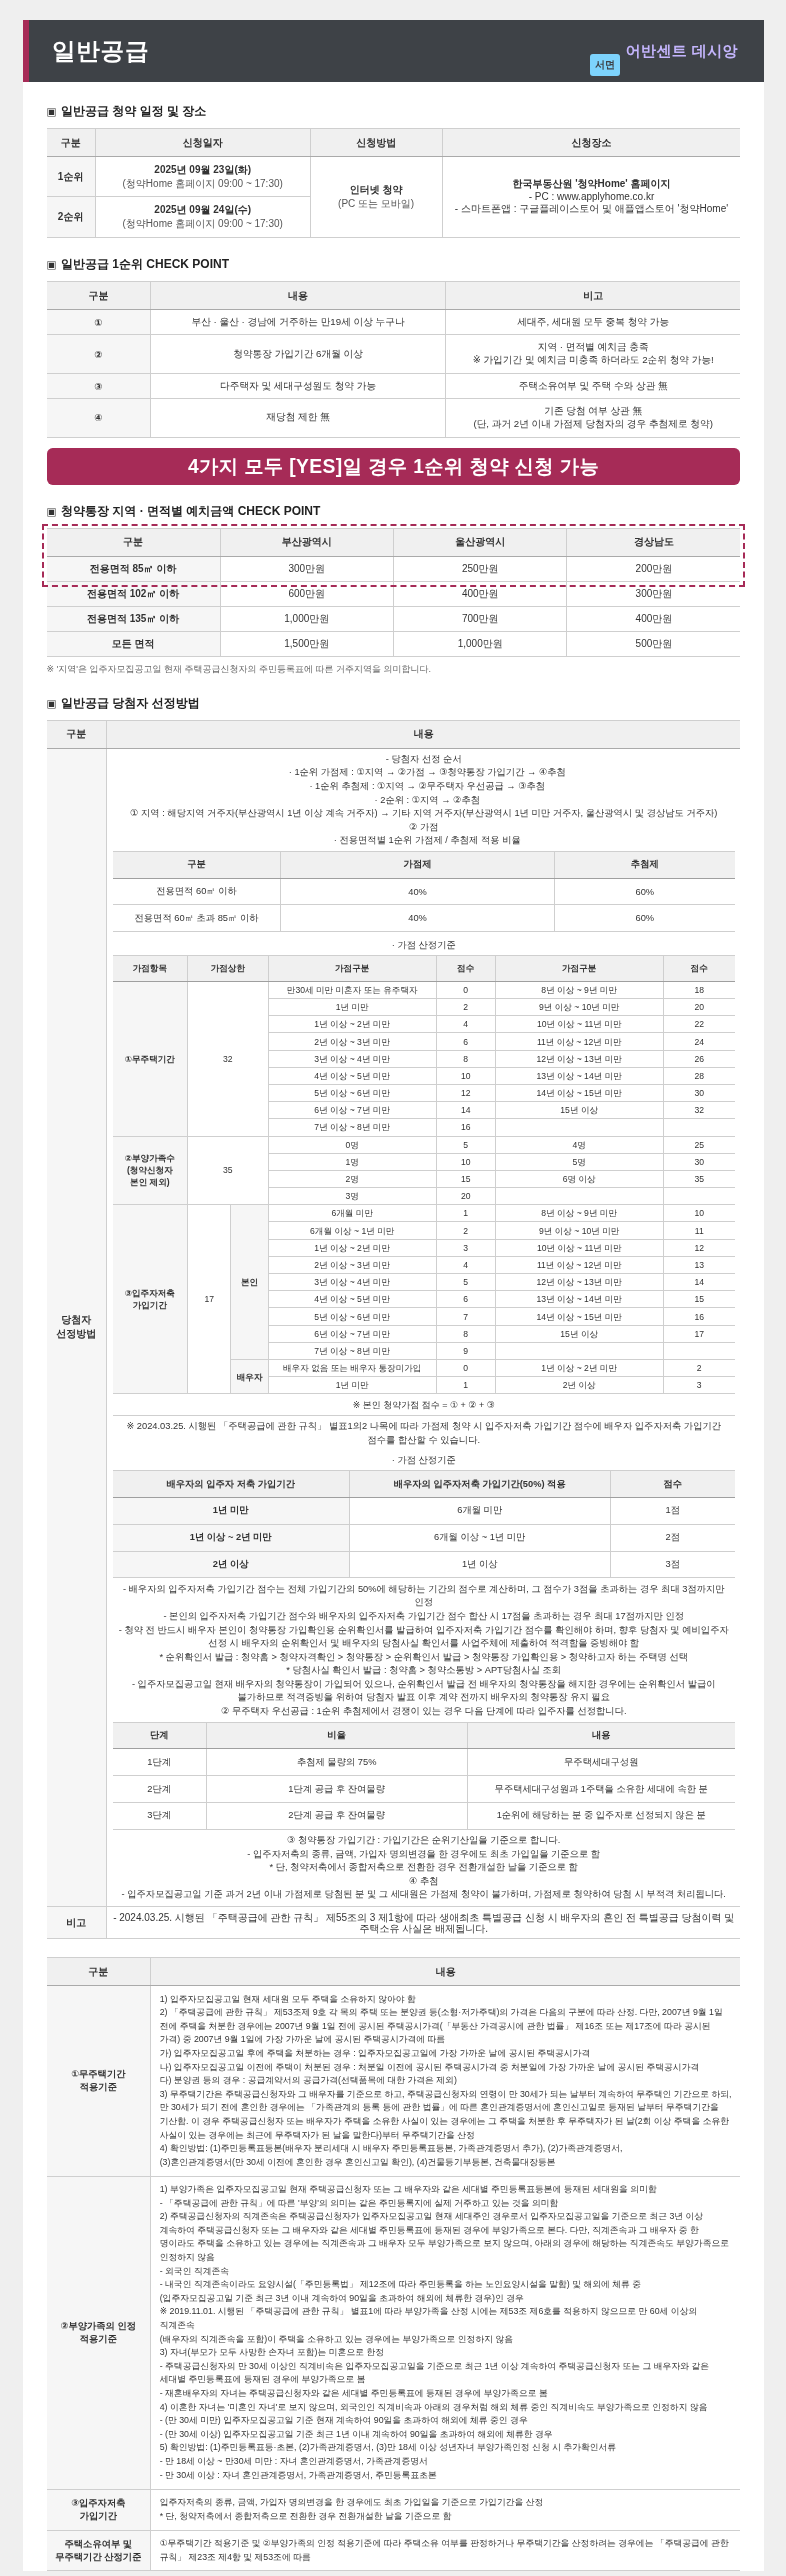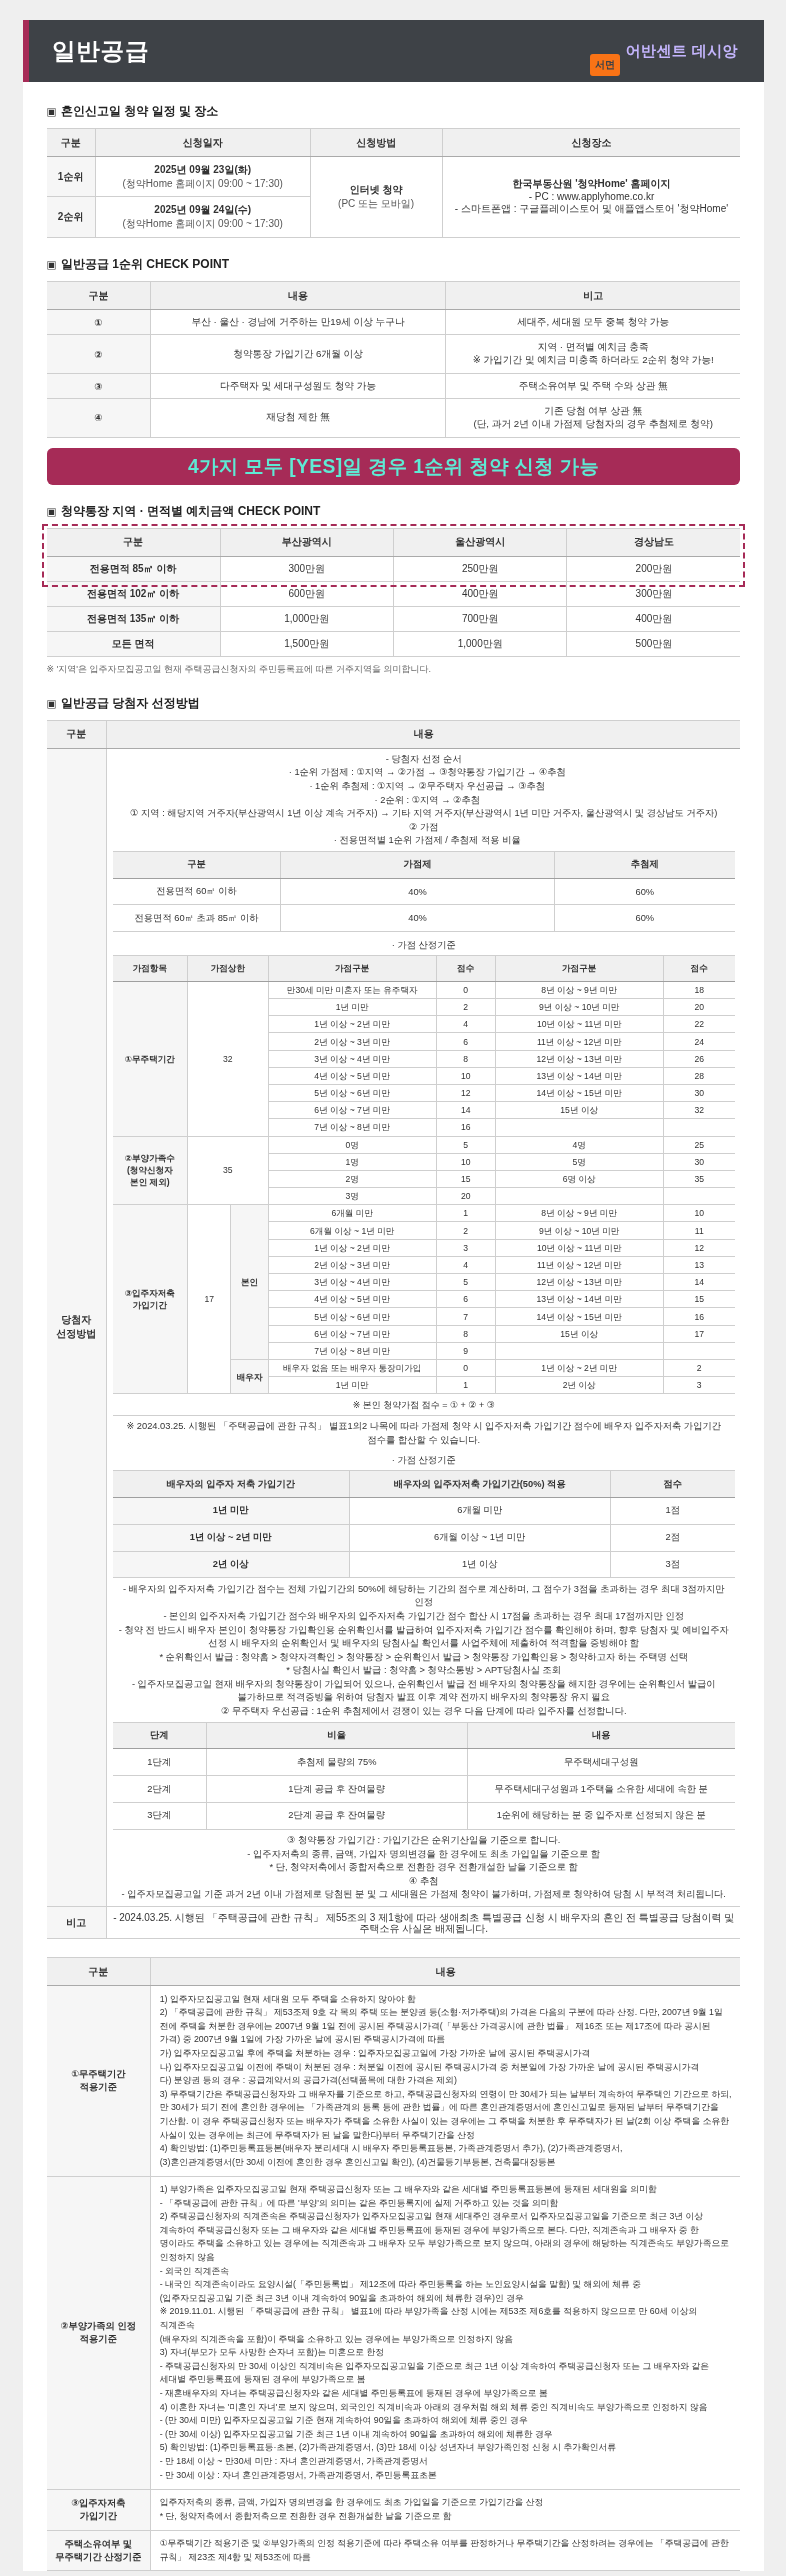--- a/index.html
+++ b/index.html
@@ -3,21 +3,21 @@
 <meta charset="utf-8">
 <style>
   html,body{margin:0;padding:0;}
   body{width:786px;height:2576px;background:#efefef;font-family:"Liberation Sans","DejaVu Sans",sans-serif;color:#333;overflow:hidden;}
   .panel{width:741px;margin:20px 0 0 23px;background:#ffffff;}
   
   .band{height:62px;background:#3e4247;position:relative;display:flex;align-items:center;}
   .accent{position:absolute;left:0;top:0;width:5.7px;height:62px;background:#a62b57;}
   .band h1{margin:0 0 0 29px;font-size:23.6px;letter-spacing:0.7px;color:#ffffff;font-weight:bold;}
   .logo{position:absolute;right:26px;top:0;height:62px;display:flex;align-items:center;}
-  .badge{background:#f97316;color:#3e4247;font-weight:bold;font-size:10px;padding:4px 5px;border-radius:2.9px;margin-right:5.7px;margin-top:27px;}
+  .badge{background:#7dd3fc;color:#3e4247;font-weight:bold;font-size:10px;padding:4px 5px;border-radius:2.9px;margin-right:5.7px;margin-top:27px;}
   .brand{color:#c4b5fd;font-weight:bold;font-size:15px;letter-spacing:0.4px;}
   
   .content{padding:21.4px 23.6px 0 23.6px;}
   .sec{margin-top:18.6px;}
   .sec-title{font-size:12px;font-weight:bold;color:#222;margin:0 0 7.9px 0;}
   .sec-title .mk{font-size:10.7px;margin-right:4.3px;color:#333;}
   
   table{width:100%;border-collapse:collapse;table-layout:fixed;}
   .tbl{border-top:1.4px solid #4f4f4f;border-bottom:1.4px solid #4f4f4f;}
   .tbl th,.tbl td{border:0.7px solid #cfcfcf;font-size:10px;text-align:center;vertical-align:middle;padding:4.3px 5.7px;word-break:keep-all;}
@@ -28,21 +28,21 @@
   .ml{white-space:pre-line;}
   .left{text-align:left;}
   .sub{color:#555;font-size:10px;}
   .b{font-weight:bold;}
   
   .schedule td{padding:5.7px;}
   
   .checkpoint td{padding:5.7px 7.1px;font-size:9.7px;}
   
   .banner{margin-top:10px;height:37px;background:#a62b57;border-radius:5.7px;display:flex;align-items:center;justify-content:center;}
-  .banner span{color:#5eead4;font-weight:bold;font-size:19.3px;letter-spacing:0.4px;}
+  .banner span{color:#ffffff;font-weight:bold;font-size:19.3px;letter-spacing:0.4px;}
   
   .dep-wrap{position:relative;}
   .dep-hl{position:absolute;left:-4.3px;right:-4.3px;top:-3.6px;height:59px;border:2.1px dashed #a62b57;pointer-events:none;}
   .deposit td,.deposit th{padding:5px;}
   .note{font-size:9px;color:#666;margin-top:6.4px;}
   
   .bigcell{padding:7.1px 8.6px;text-align:left;font-size:9.3px;}
   .vlabel{width:59px;background:#f6f6f6;font-weight:bold;font-size:9.7px;}
   .line{line-height:13.6px;font-size:9.3px;}
   .ind{padding-left:7.1px;}
@@ -72,21 +72,21 @@
     <h1>일반공급</h1>
     <div class="logo">
       <span class="badge">서면</span>
       <span class="brand">어반센트 데시앙</span>
     </div>
   </header>
 
   <div class="content">
 
     <section>
-      <h2 class="sec-title"><span class="mk">▣</span><span>혼인신고일 청약 일정 및 장소</span></h2>
+      <h2 class="sec-title"><span class="mk">▣</span><span>일반공급 청약 일정 및 장소</span></h2>
       <table class="tbl schedule">
         <colgroup>
             <col style="width:7%">
             <col style="width:31%">
             <col style="width:19%">
             <col style="width:43%">
           </colgroup>
         <thead>
             <tr>
           <th>구분</th>

